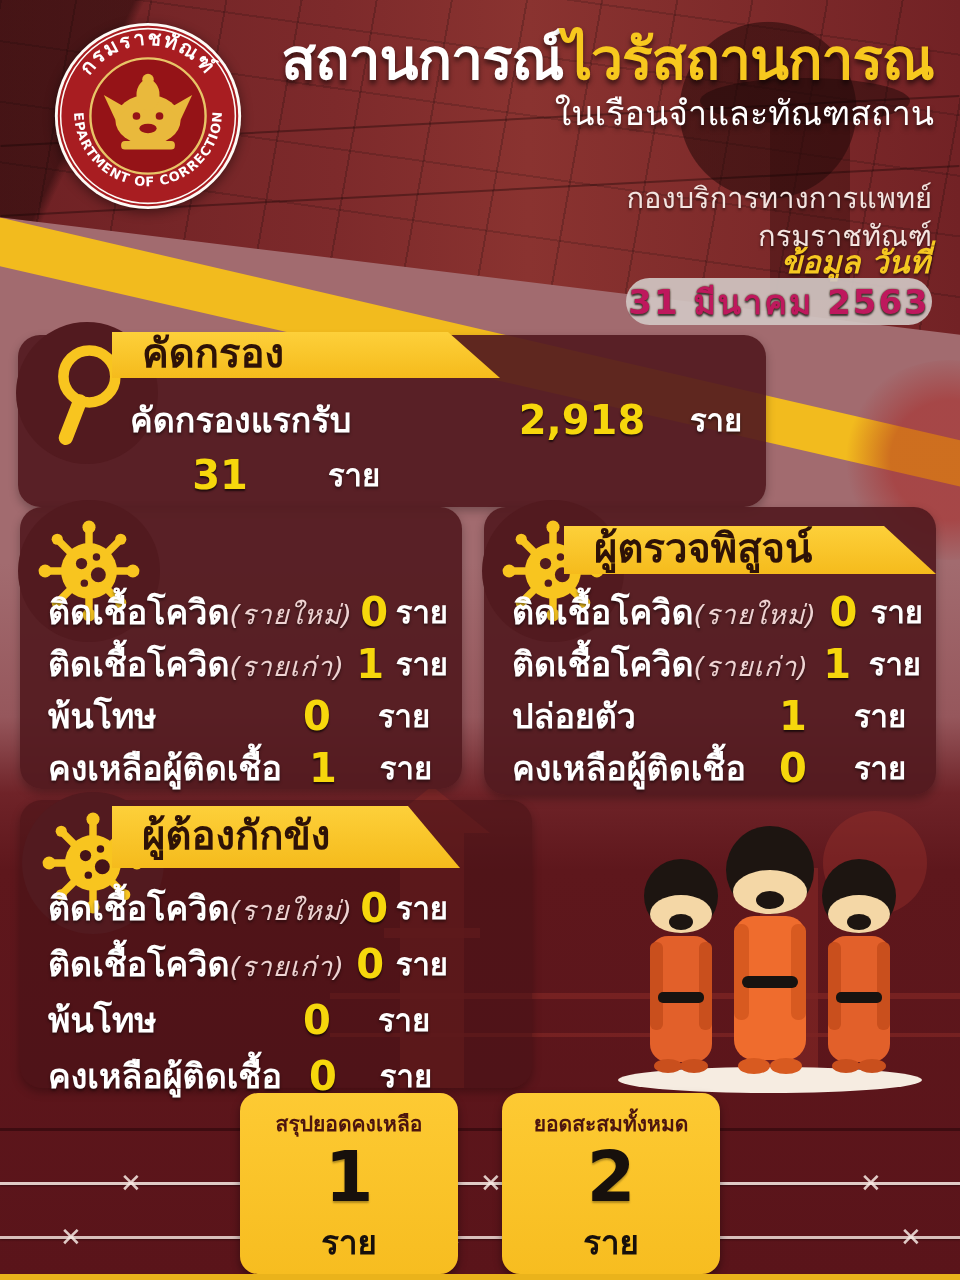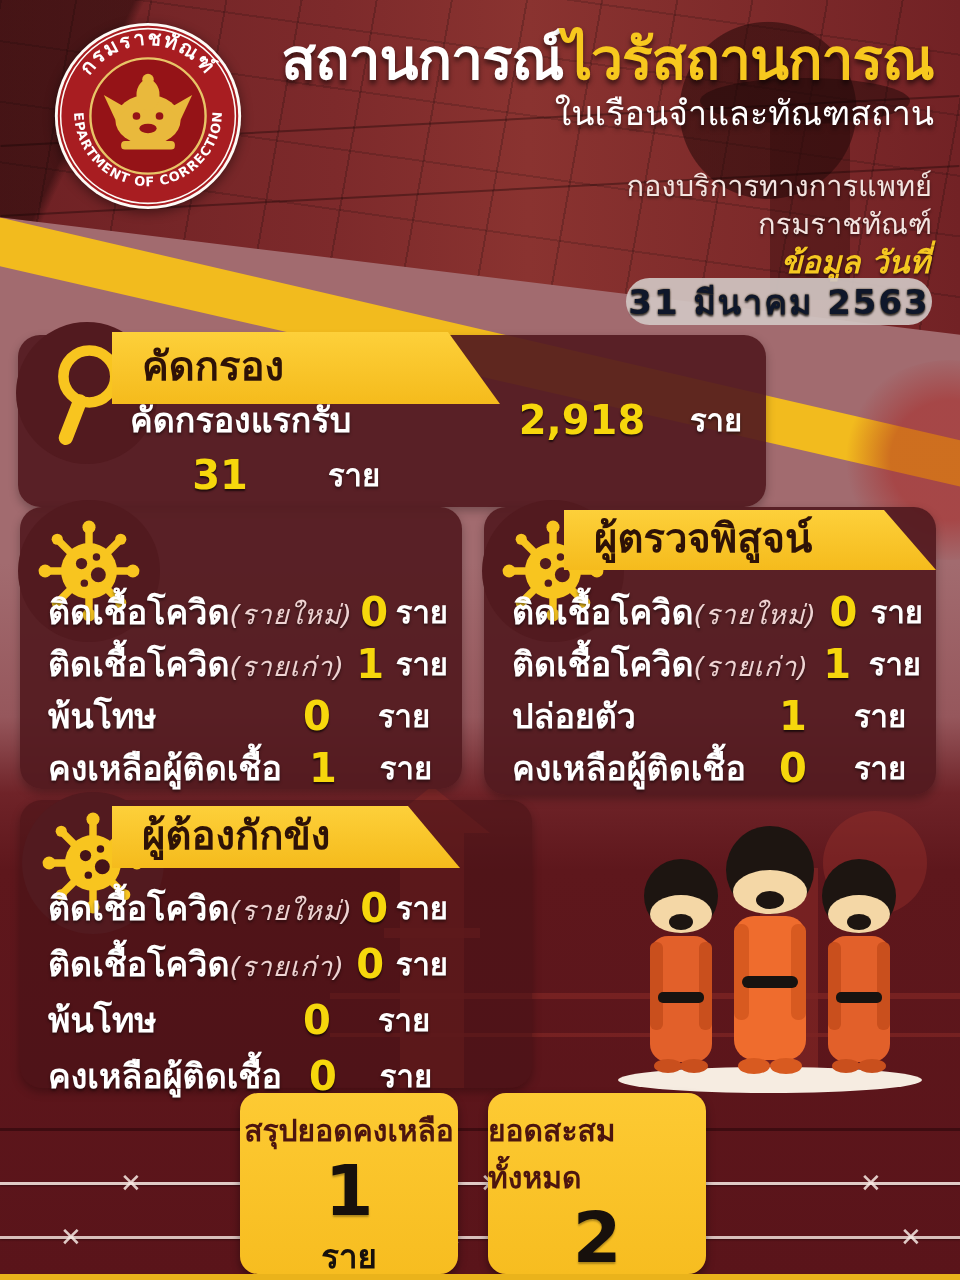--- a/index.html
+++ b/index.html
@@ -29,54 +29,54 @@
     clip-path:polygon(0 17%, 100% 34.4%, 100% 38%, 0 20.8%);
   }
   
   .logo { position:absolute; left:52px; top:20px; width:192px; height:192px; z-index:6; filter:drop-shadow(0 3px 6px rgba(0,0,0,.45)); }
   
   .titles { position:absolute; right:26px; top:26px; width:660px; text-align:right; z-index:3; line-height:1.18; }
   .title-l1 { font-size:57px; font-weight:800; letter-spacing:-1px; text-shadow:0 4px 5px rgba(0,0,0,.55); }
   .title-white { color:#ffffff; }
   .title-yellow { color:#f7c81e; }
   .title-l2 { font-size:34px; font-weight:400; color:#ffffff; text-shadow:0 4px 5px rgba(0,0,0,.55); }
-  .agency { position:absolute; right:28px; top:168px; width:500px; text-align:right; z-index:3;
+  .agency { position:absolute; right:28px; top:180px; width:500px; text-align:right; z-index:3;
     color:#f3e4e0; font-size:29px; line-height:1.3; text-shadow:0 2px 3px rgba(0,0,0,.5); }
   .data-label { position:absolute; right:30px; top:237px; width:400px; text-align:right; z-index:3;
     color:#f5c821; font-size:31px; font-weight:700; font-style:italic; text-shadow:0 2px 3px rgba(0,0,0,.55); }
   .date-pill { position:absolute; right:28px; top:278px; width:306px; height:47px; z-index:3;
     background:rgba(208,198,194,.92); border-radius:26px; display:flex; align-items:center; justify-content:center; }
-  .date-pill span { font-size:34px; font-weight:800; color:#0f172a; letter-spacing:2px;
+  .date-pill span { font-size:34px; font-weight:800; color:#be185d; letter-spacing:2px;
     text-shadow:0 0 2px #3a2c10, 0 2px 2px rgba(0,0,0,.7); }
   
   .panel { position:absolute; background:rgba(82,26,31,.92); border-radius:22px; z-index:3; box-shadow:0 4px 10px rgba(0,0,0,.28); }
   .flag {
     position:absolute; background:linear-gradient(180deg,#fdd03a,#f5bb1c); z-index:4;
     clip-path:polygon(0 0, calc(100% - 52px) 0, 100% 100%, 0 100%);
     display:flex; align-items:center; filter:drop-shadow(0 3px 2px rgba(30,6,6,.55));
   }
   .flag span { font-size:40px; font-weight:800; color:#2e1207; padding:0 70px 4px 30px; white-space:nowrap; }
   .icon-disc { position:absolute; width:142px; height:142px; border-radius:50%; background:#521a1f; z-index:4;
     display:flex; align-items:center; justify-content:center; }
   .row { display:flex; align-items:center; }
   .row .lbl { flex:1; color:#ffffff; font-size:34px; font-weight:800; text-shadow:0 2px 3px rgba(0,0,0,.5); white-space:nowrap; }
   .row .lbl em { font-size:27px; font-weight:400; font-style:italic; color:#eed3d2; letter-spacing:1px; }
   .row .val { width:86px; text-align:center; color:#f6d70c; font-size:40px; font-weight:800; text-shadow:0 2px 2px rgba(0,0,0,.65); }
   .row .unit { width:88px; text-align:center; color:#ffffff; font-size:31px; font-weight:800; text-shadow:0 2px 3px rgba(0,0,0,.5); }
   
   #screening { left:18px; top:335px; width:748px; height:172px; }
-  #screening-flag { left:112px; top:332px; width:388px; height:72px; }
+  #screening-flag { left:112px; top:332px; width:388px; height:46px; }
   #screening-rows { position:absolute; left:130px; top:392px; width:630px; z-index:4; }
   #screening-rows .row { height:55px; }
   #screening-rows .val { width:180px; }
   
   #panel-inmates { left:20px; top:507px; width:442px; height:282px; }
   #panel-inmates-flag { left:100px; top:510px; width:358px; height:60px; }
   #panel-verify { left:484px; top:507px; width:452px; height:288px; }
-  #panel-verify-flag { left:564px; top:510px; width:372px; height:60px; }
+  #panel-verify-flag { left:564px; top:526px; width:372px; height:48px; }
   #panel-detainees { left:20px; top:800px; width:512px; height:288px; background:rgba(70,18,22,.55); }
   #panel-detainees-flag { left:112px; top:806px; width:348px; height:62px; }
   .panel-rows { position:absolute; z-index:4; }
   .panel-rows .row { height:48px; }
   #rows-inmates { left:48px; top:588px; width:400px; }
   #rows-verify { left:512px; top:588px; width:412px; }
   #rows-detainees { left:48px; top:882px; width:400px; }
   .panel-rows .row + .row { margin-top:4px; }
   
   .towers { position:absolute; left:330px; top:778px; width:630px; height:330px; z-index:1; opacity:.55; }
@@ -85,22 +85,22 @@
   .wire-light1 { top:1182px; height:3px; background:rgba(248,234,228,.85); box-shadow:0 1px 2px rgba(0,0,0,.4); }
   .wire-light2 { top:1236px; height:3px; background:rgba(248,234,228,.8); box-shadow:0 1px 2px rgba(0,0,0,.4); }
   .twist { position:absolute; width:22px; height:22px; z-index:2; color:rgba(248,234,228,.85); font-size:26px; font-weight:700; line-height:22px; text-align:center; }
   
   .prisoners { position:absolute; left:588px; top:818px; width:364px; height:282px; z-index:3; }
   
   .sumbox { position:absolute; top:1093px; width:218px; height:181px; z-index:4;
     background:linear-gradient(180deg,#fdca33,#f7bd20); border-radius:18px;
     display:flex; flex-direction:column; align-items:center; box-shadow:0 4px 8px rgba(0,0,0,.4); }
   #sumbox-remaining { left:240px; }
-  #sumbox-total { left:488px; }
-  .sumbox .s-lbl { margin-top:14px; font-size:30px; font-weight:800; color:#4c150f; }
+  #sumbox-total { left:502px; }
+  .sumbox .s-lbl { margin-top:14px; font-size:21px; font-weight:800; color:#4c150f; }
   .sumbox .s-val { font-size:70px; font-weight:800; color:#17100c; line-height:1.0; margin-top:2px; text-shadow:0 2px 2px rgba(0,0,0,.3); }
   .sumbox .s-unit { font-size:33px; font-weight:800; color:#17100c; margin-top:4px; }
   .virus-blob { position:absolute; left:840px; top:360px; width:220px; height:200px; z-index:1;
     background:radial-gradient(circle, rgba(170,35,32,.5) 0 40%, rgba(170,35,32,0) 70%); border-radius:50%; }
   .bottom-strip { position:absolute; left:0; top:1274px; width:960px; height:6px; background:#eab31b; z-index:5; }
 </style>
 </head>
 <body>
 
 <div id="app">

